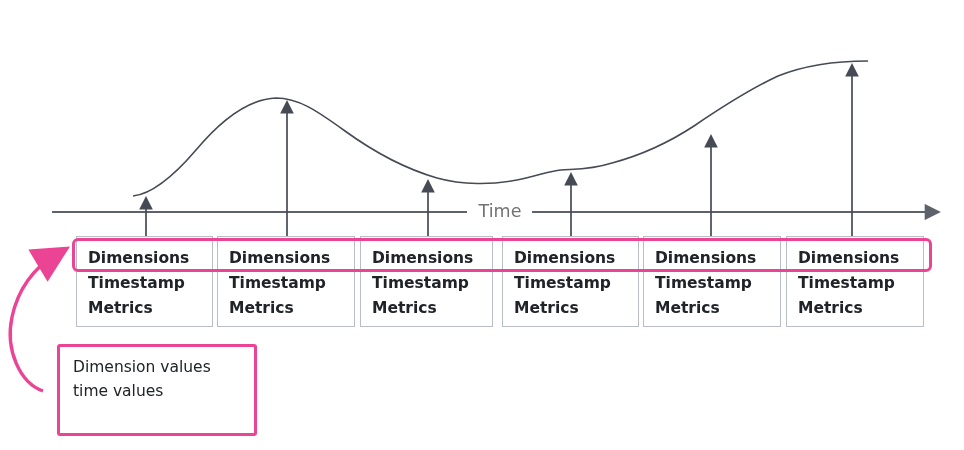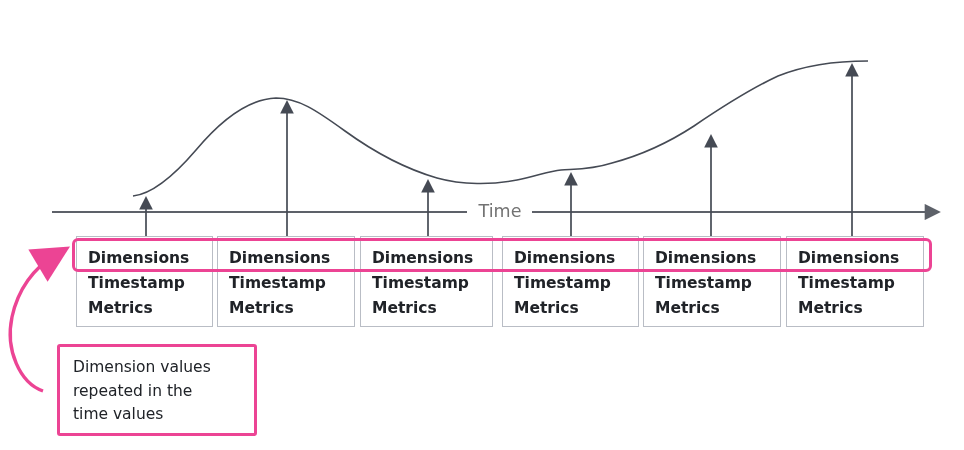--- a/index.html
+++ b/index.html
@@ -155,17 +155,16 @@
   <div class="record-box box6">
     <div>Dimensions</div>
     <div>Timestamp</div>
     <div>Metrics</div>
   </div>
 
   <div class="highlight-band"></div>
 
   <div class="callout">
     <div>Dimension values</div>
-    <div>repeated in the</div>
     <div>time values</div>
   </div>
 
 </div>
 
 </body></html>

